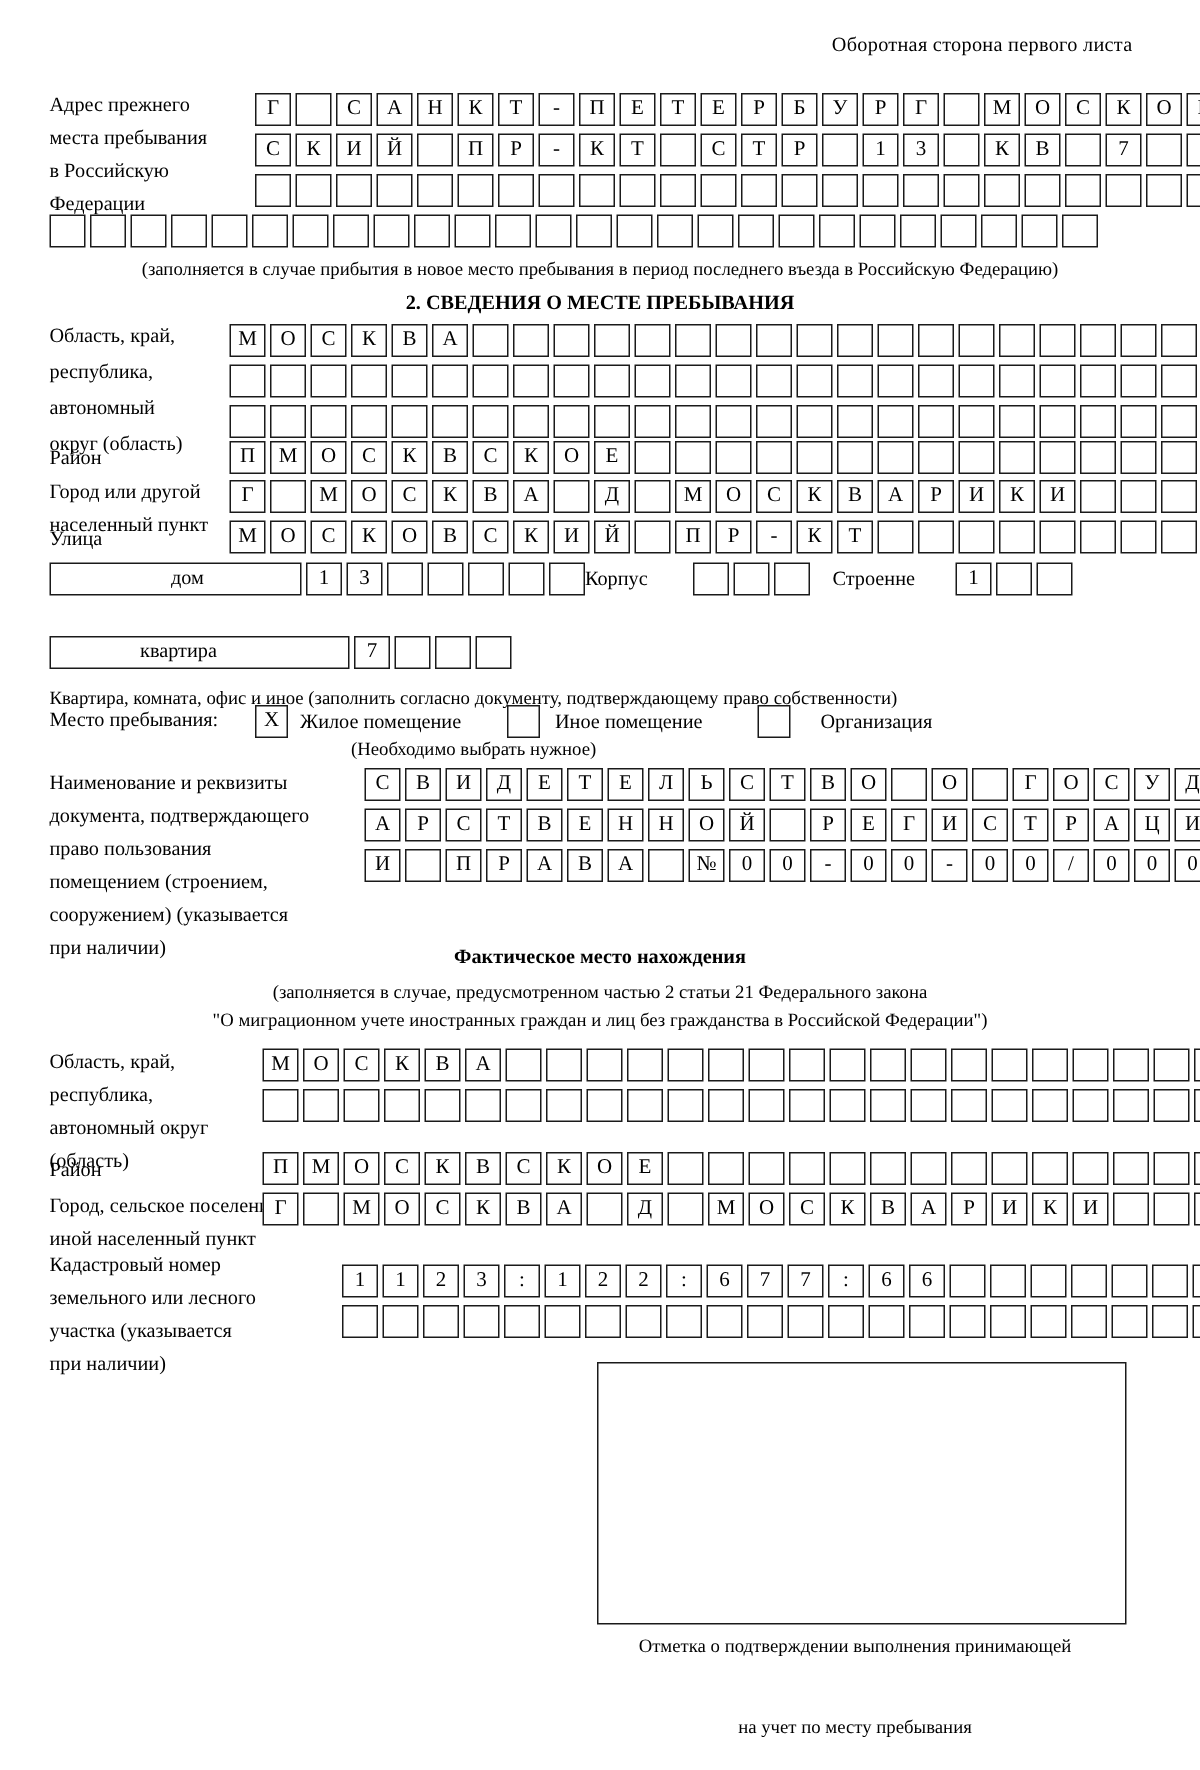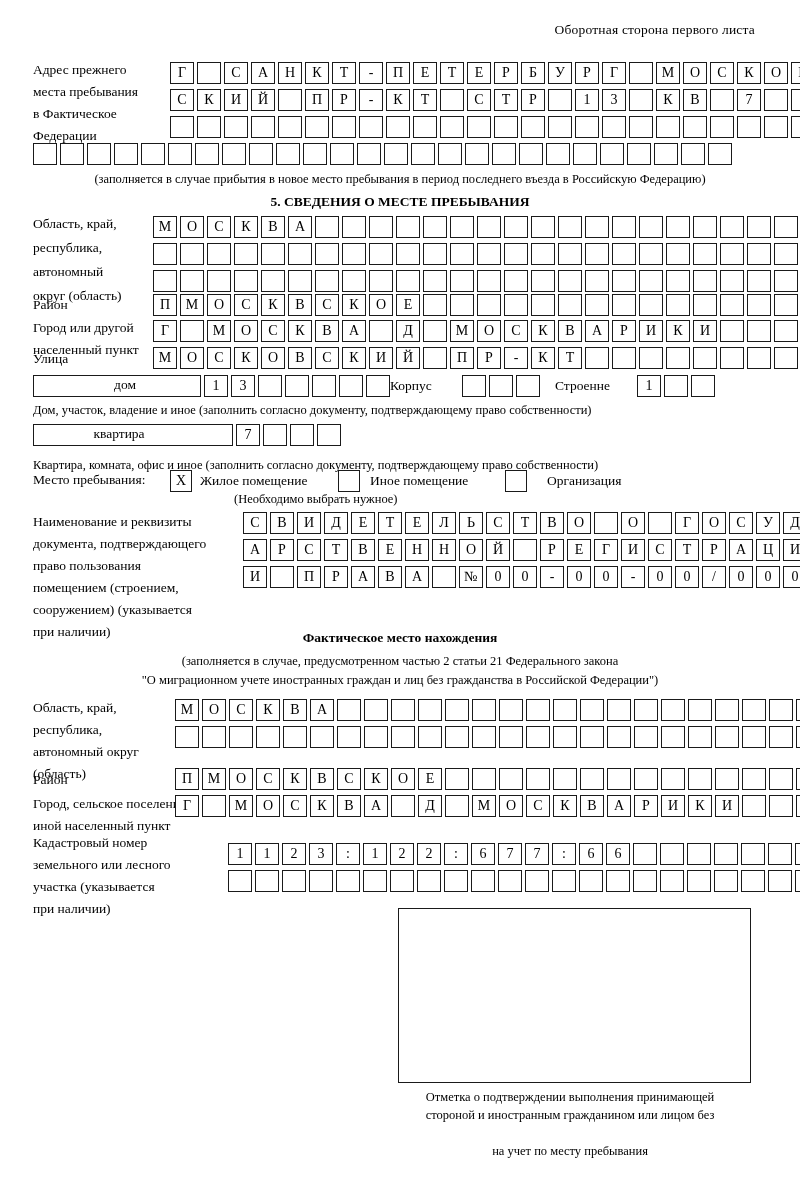--- a/index.html
+++ b/index.html
@@ -102,21 +102,21 @@
 </style>
 </head>
 <body>
 
 <div class="page">
 
   <div class="hdr-right">Оборотная сторона первого листа</div>
 
   <div class="lbl" style="left:33px; top:60px;">Адрес прежнего</div>
   <div class="lbl" style="left:33px; top:82px;">места пребывания</div>
-  <div class="lbl" style="left:33px; top:104px;">в Фактическое</div>
+  <div class="lbl" style="left:33px; top:104px;">в Российскую</div>
   <div class="lbl" style="left:33px; top:126px;">Федерации</div>
 
   <div class="cellrow" id="pa-row0" style="left:170px; top:62px;">
       <div class="cell">Г</div>
       <div class="cell blank"></div>
       <div class="cell">С</div>
       <div class="cell">А</div>
       <div class="cell">Н</div>
       <div class="cell">К</div>
       <div class="cell">Т</div>
@@ -214,21 +214,21 @@
       <div class="cell blank"></div>
       <div class="cell blank"></div>
       <div class="cell blank"></div>
       <div class="cell blank"></div>
       <div class="cell blank"></div>
       <div class="cell blank"></div>
     </div>
 
   <div class="center-note" style="top:172px;">(заполняется в случае прибытия в новое место пребывания в период последнего въезда в Российскую Федерацию)</div>
 
-  <div class="center-title" style="top:194px;">5. СВЕДЕНИЯ О МЕСТЕ ПРЕБЫВАНИЯ</div>
+  <div class="center-title" style="top:194px;">2. СВЕДЕНИЯ О МЕСТЕ ПРЕБЫВАНИЯ</div>
 
   <div class="lbl" style="left:33px; top:214px;">Область, край,</div>
   <div class="lbl" style="left:33px; top:238px;">республика,</div>
   <div class="lbl" style="left:33px; top:262px;">автономный</div>
   <div class="lbl" style="left:33px; top:286px;">округ (область)</div>
 
   <div class="cellrow" id="s2r-row0" style="left:153px; top:216px;">
       <div class="cell">М</div>
       <div class="cell">О</div>
       <div class="cell">С</div>
@@ -408,21 +408,20 @@
       <div class="cell blank"></div>
       <div class="cell blank"></div>
       <div class="cell blank"></div>
     </div>
   <div class="lbl" style="left:555px; top:376px;">Строенне</div>
   <div class="cellrow" id="s2h-str" style="left:637px; top:375px;">
       <div class="cell">1</div>
       <div class="cell blank"></div>
       <div class="cell blank"></div>
     </div>
-  <div class="lbl small" style="left:33px; top:400px;">Дом, участок, владение и иное (заполнить согласно документу, подтверждающему право собственности)</div>
 
   <div class="boxline" style="left:33px; top:424px; width:200px; height:22px;"></div>
   <div class="inlinelabel" style="left:33px; top:426px; width:172px;">квартира</div>
   <div class="cellrow" id="s2f-cells" style="left:236px; top:424px;">
       <div class="cell">7</div>
       <div class="cell blank"></div>
       <div class="cell blank"></div>
       <div class="cell blank"></div>
     </div>
   <div class="lbl small" style="left:33px; top:455px;">Квартира, комната, офис и иное (заполнить согласно документу, подтверждающему право собственности)</div>
@@ -681,16 +680,15 @@
       <div class="cell blank"></div>
       <div class="cell blank"></div>
       <div class="cell blank"></div>
       <div class="cell blank"></div>
       <div class="cell blank"></div>
       <div class="cell blank"></div>
     </div>
 
   <div class="bigbox" style="left:398px; top:908px; width:353px; height:175px;"></div>
   <div class="footnote" style="left:380px; top:1088px;">Отметка о подтверждении выполнения принимающей</div>
-  <div class="footnote" style="left:380px; top:1106px;">стороной и иностранным гражданином или лицом без</div>
   <div class="footnote" style="left:380px; top:1142px;">на учет по месту пребывания</div>
 
 </div>
 
 </body></html>

